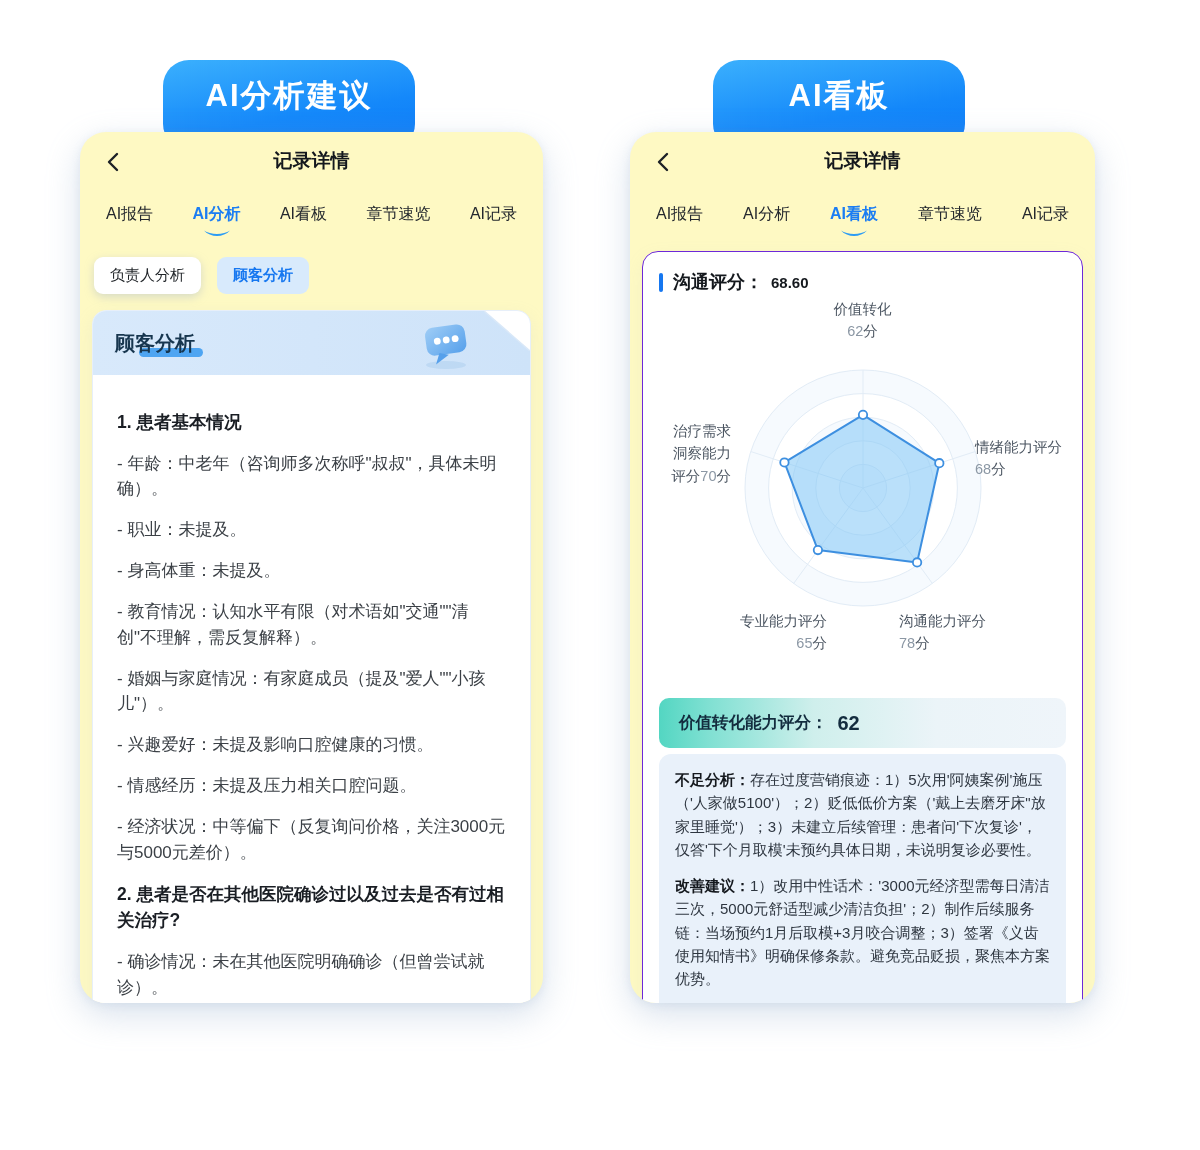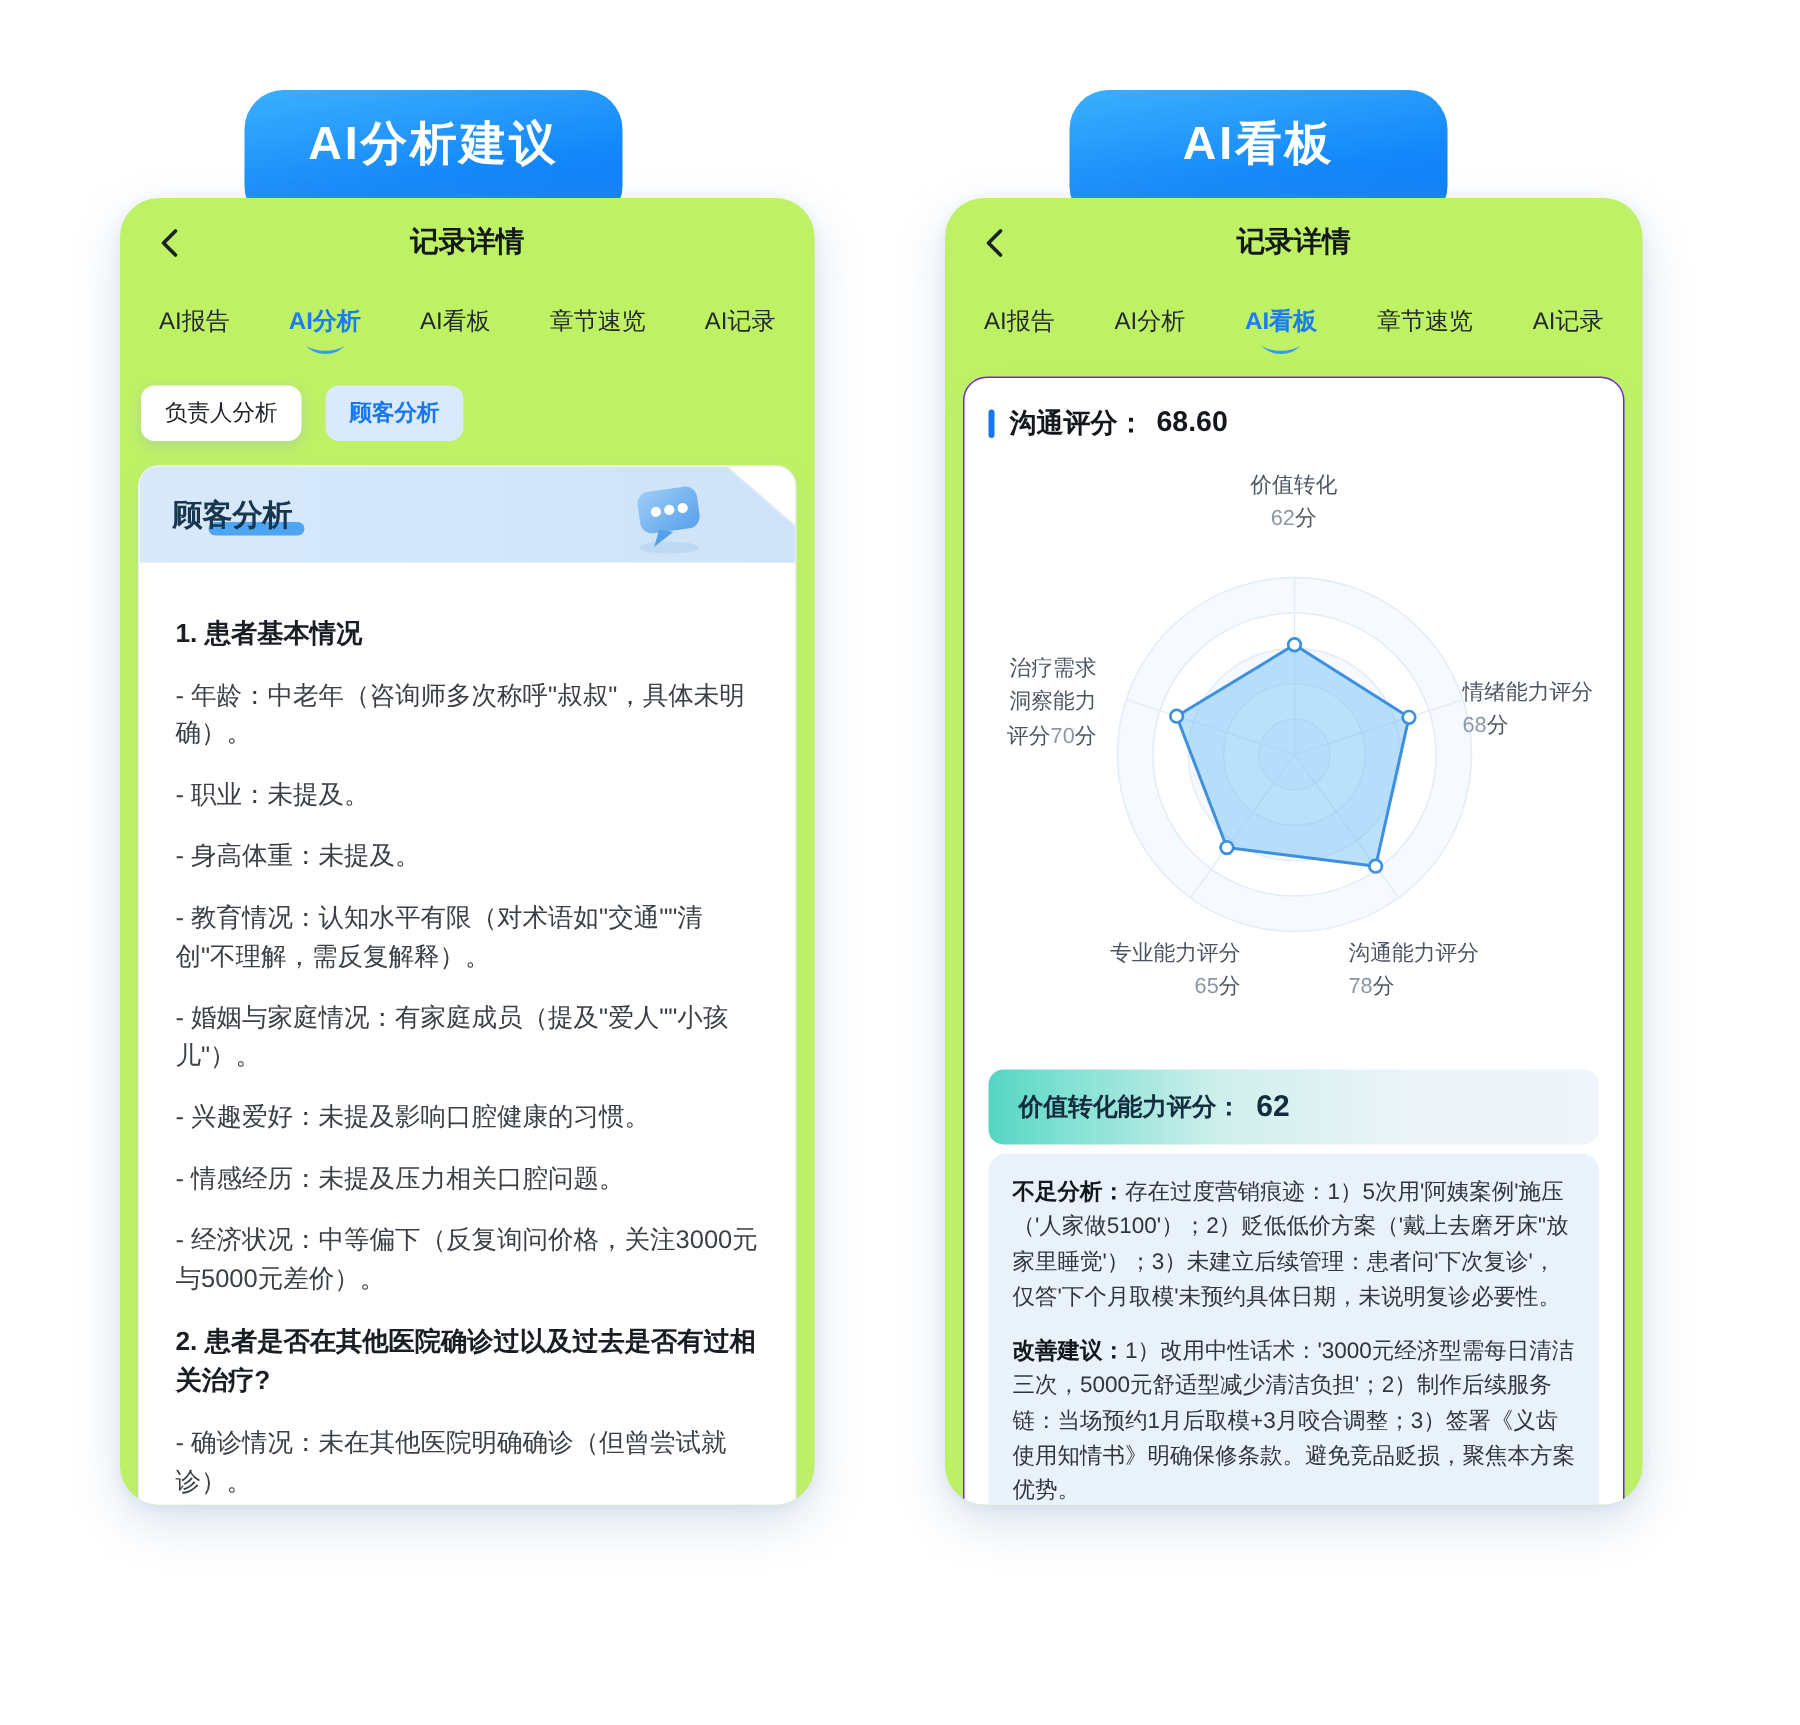--- a/index.html
+++ b/index.html
@@ -13,21 +13,21 @@
     position:absolute;top:60px;width:252px;height:90px;border-radius:26px;
     background:linear-gradient(170deg,#3BB0FD 0%,#1488FA 60%,#0E7BF7 100%);
     color:#fff;font-weight:bold;font-size:31px;letter-spacing:2px;
     display:flex;justify-content:center;align-items:flex-start;padding-top:15px;
     box-sizing:border-box;z-index:0;
   }
   .badge-left{left:163px}
   .badge-right{left:713px}
   
   .phone{
-    position:absolute;top:132px;width:463px;height:871px;background:#bef264;
+    position:absolute;top:132px;width:463px;height:871px;background:#fef9c3;
     border-radius:26px;overflow:hidden;z-index:1;
     box-shadow:0 12px 34px rgba(141,166,199,.33),0 2px 8px rgba(141,166,199,.16);
   }
   .phone-left{left:80px}
   .phone-right{left:630px;width:465px}
   
   .nav{position:relative;height:58px;display:flex;align-items:center;justify-content:center}
   .back{position:absolute;left:22px;top:18px;width:24px;height:24px;cursor:pointer}
   .nav-title{font-size:19px;font-weight:700;color:#14181d}
   
@@ -63,22 +63,22 @@
   .para.h{font-weight:700;color:#1a1e24;font-size:17.5px}
   
   .score-card{
     border:1px solid #6d28d9;border-radius:16px;padding:18px 16px 16px;
     box-shadow:0 6px 18px rgba(160,185,215,.10);background:#fff;
     height:788px;box-sizing:border-box;display:flex;flex-direction:column;justify-content:center;
   }
   .score-row{display:flex;align-items:center;flex:none}
   .score-bar{width:4px;height:19px;background:#1677F0;border-radius:2px;margin-right:10px}
   .score-label{font-size:18px;font-weight:700;color:#14181d}
-  .score-value{font-size:19px;font-weight:700;color:#14181d;margin-left:8px}
-  #radar-box{position:relative;height:398px;margin-top:19px;flex:none}
+  .score-value{font-size:15px;font-weight:700;color:#14181d;margin-left:8px}
+  #radar-box{position:relative;height:398px;margin-top:4px;flex:none}
   .radar-svg{position:absolute;left:50%;top:40px;transform:translateX(-50%)}
   .radar-label{position:absolute;font-size:14.5px;line-height:1.55;color:#4c5662}
   .radar-label .rnum{color:#8b97a4}
   .pos-top{top:0;left:0;right:0;text-align:center}
   .pos-left{left:0;width:72px;top:122px;text-align:right}
   .pos-right{left:316px;width:100px;top:138px;text-align:left}
   .pos-bottom-left{left:0;width:168px;top:312px;text-align:right}
   .pos-bottom-right{left:240px;top:312px;text-align:left}
   .ribbon{
     flex:none;height:50px;border-radius:10px;margin-top:2px;

